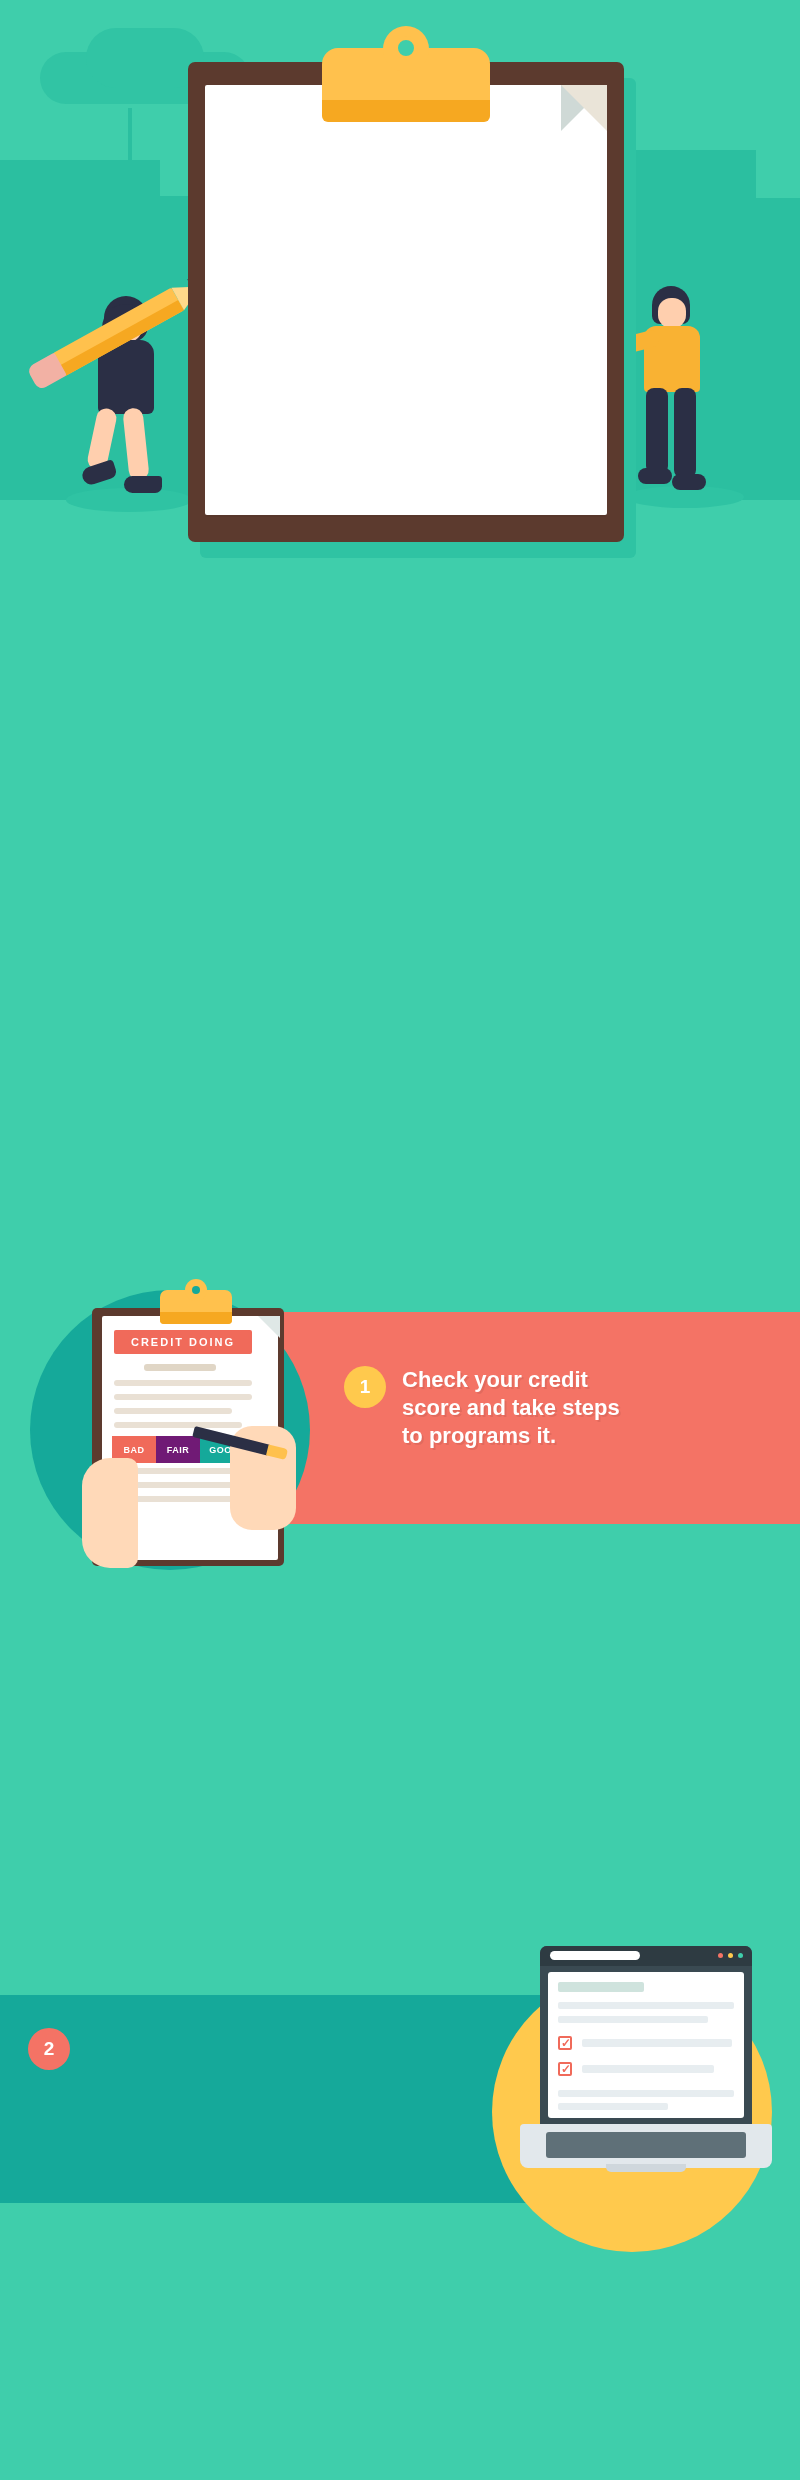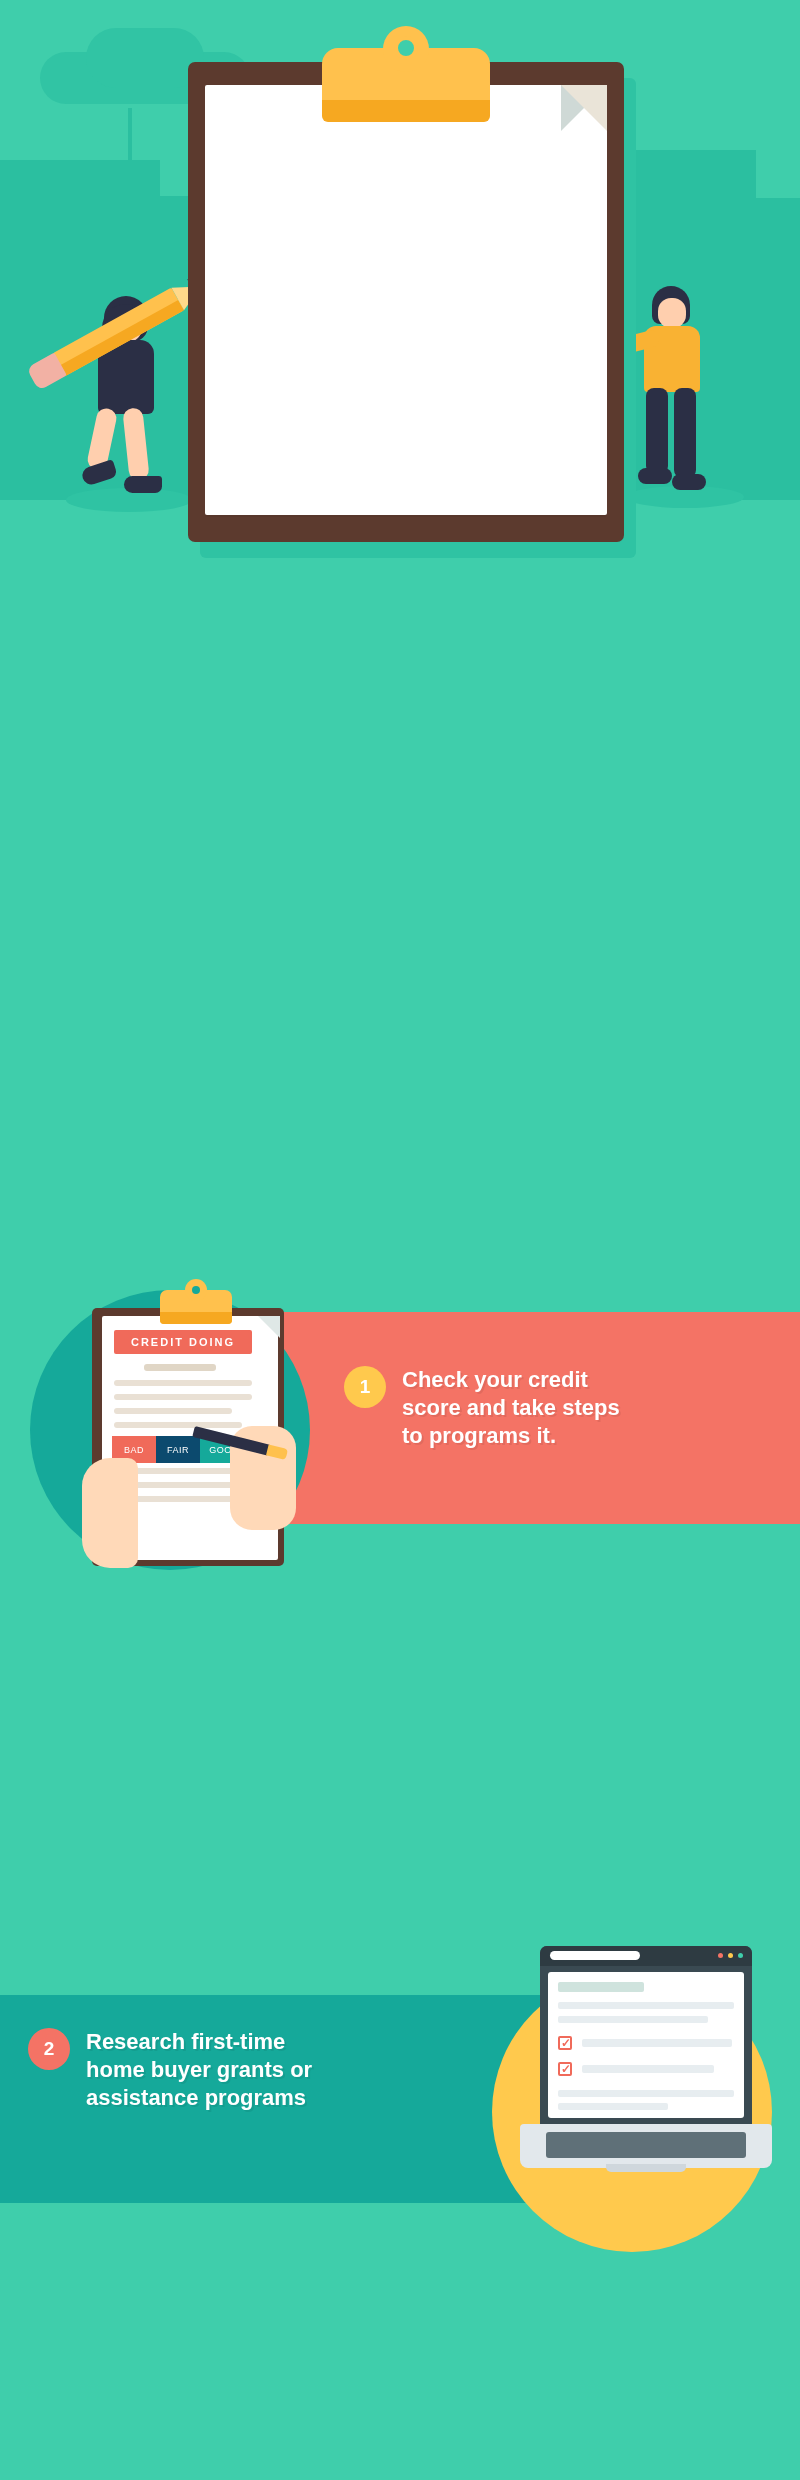--- a/index.html
+++ b/index.html
@@ -64,23 +64,23 @@
   .stxt{font-size:22px;font-weight:bold;line-height:1.28;color:#fff;
      text-shadow:2px 2px 0 rgba(0,0,0,.07);}
 
   
   .cs-board{position:absolute;background:#5c3a2e;border-radius:5px;}
   .cs-paper{position:absolute;background:#fff;border-radius:2px;}
   .cs-hdr{position:absolute;background:#f06a5a;color:#fff;font-size:11px;font-weight:bold;
      letter-spacing:2px;display:flex;align-items:center;justify-content:center;border-radius:2px;}
   .cs-line{position:absolute;background:#e9e0d4;border-radius:3px;}
   .chip{position:absolute;height:27px;display:flex;align-items:center;justify-content:center;
-     font-size:9px;font-weight:normal;color:#fff;letter-spacing:.5px;}
+     font-size:9px;font-weight:bold;color:#fff;letter-spacing:.5px;}
   .chip.bad{background:#f06a5a;}
-  .chip.fair{background:#0c4a6e;}
+  .chip.fair{background:#701a75;}
   .chip.good{background:#15a99a;}
   .hand{position:absolute;background:#ffd9b8;border-radius:40px;}
 
   
   .lp-screen{position:absolute;background:#3a4a52;border-radius:7px 7px 0 0;}
   .lp-inner{position:absolute;background:#fff;border-radius:3px;}
   .lp-bar{position:absolute;background:#e7edf0;border-radius:2px;}
   .lp-base{position:absolute;background:#e2e8ec;border-radius:4px 4px 8px 8px;}
   .lp-kb{position:absolute;background:#5f7078;border-radius:3px;}
   .lp-dot{position:absolute;width:5px;height:5px;border-radius:50%;}
@@ -224,25 +224,20 @@
       <div class="lp-bar" style="left:38px;top:150px;width:176px;height:7px;"></div>
       <div class="lp-bar" style="left:38px;top:163px;width:110px;height:7px;"></div>
 
       <div class="lp-base" style="left:0px;top:184px;width:252px;height:44px;"></div>
       <div class="lp-kb" style="left:26px;top:192px;width:200px;height:26px;"></div>
       <div style="position:absolute;left:86px;top:224px;width:80px;height:8px;background:#cfd7dc;border-radius:0 0 5px 5px;"></div>
     </div>
 
     <div class="txt" style="left:28px;top:1118px;width:480px;">
       <div class="num coral">2</div>
-      <div class="stxt">
-        <div>Research first-time</div>
-        <div>home buyer grants or</div>
-        <div>assistance programs</div>
-      </div>
     </div>
   </section>
 
   <section class="step" style="height:340px;">
     
     
 
     
 
     

